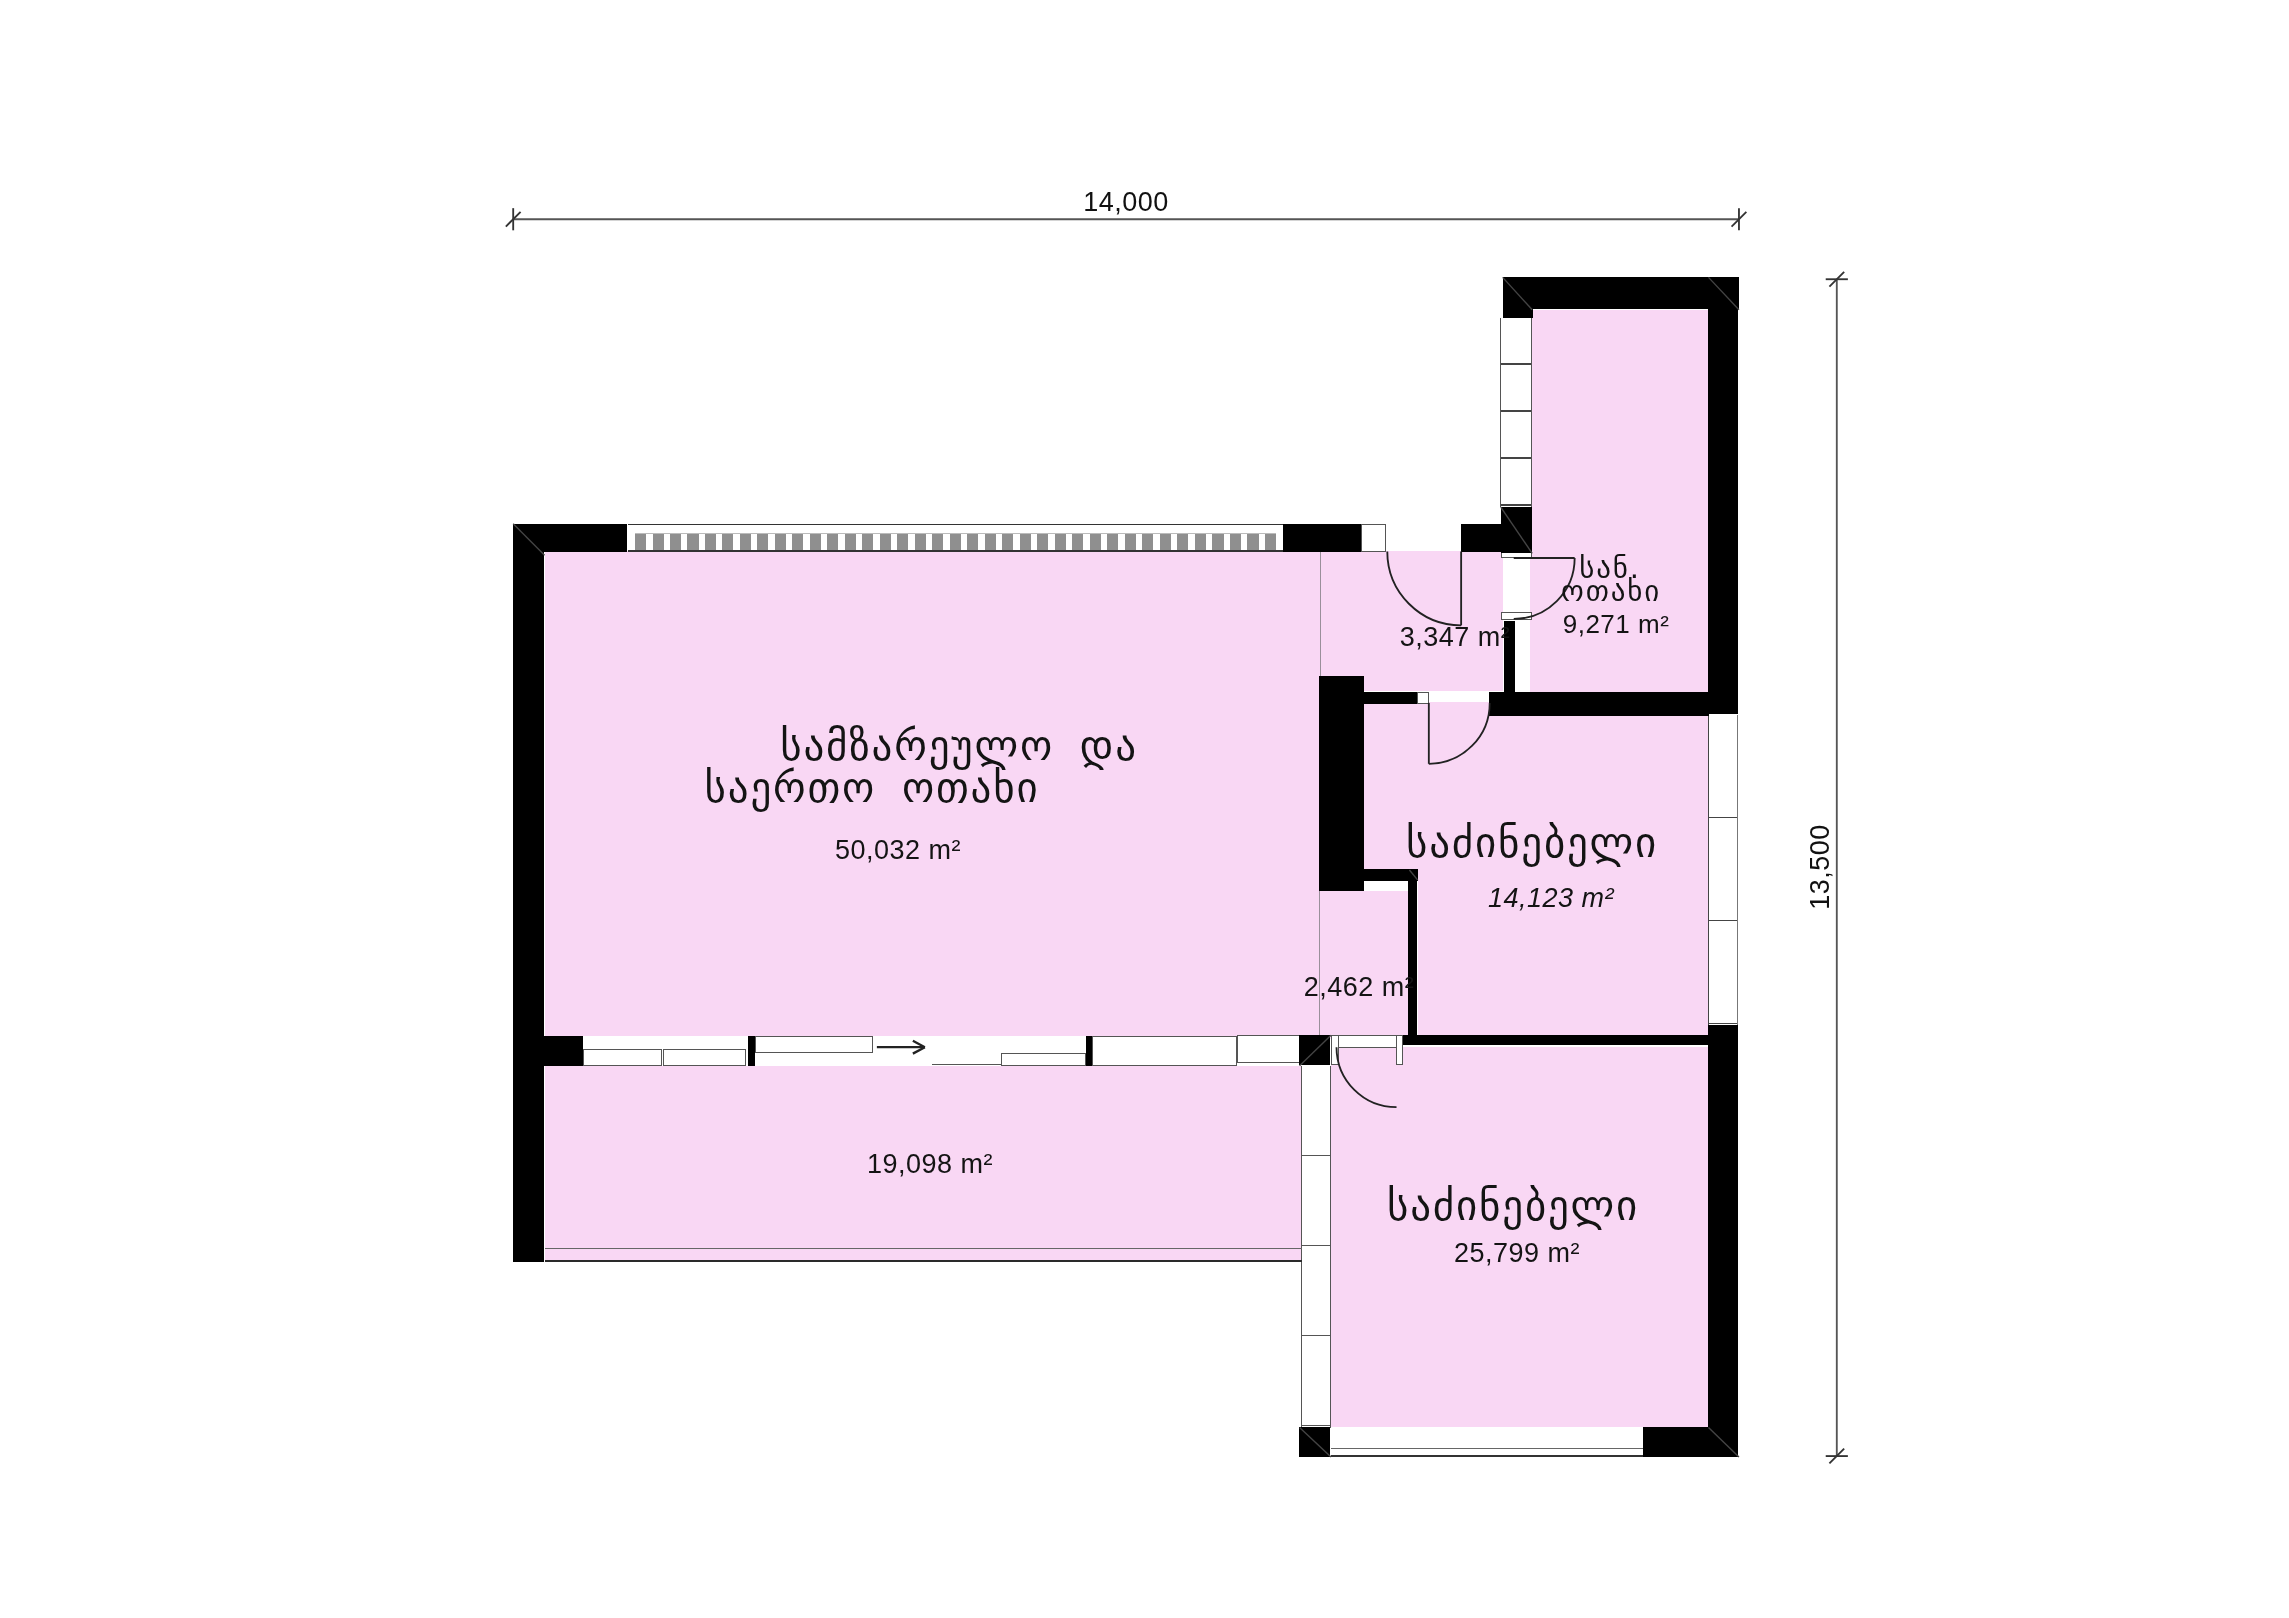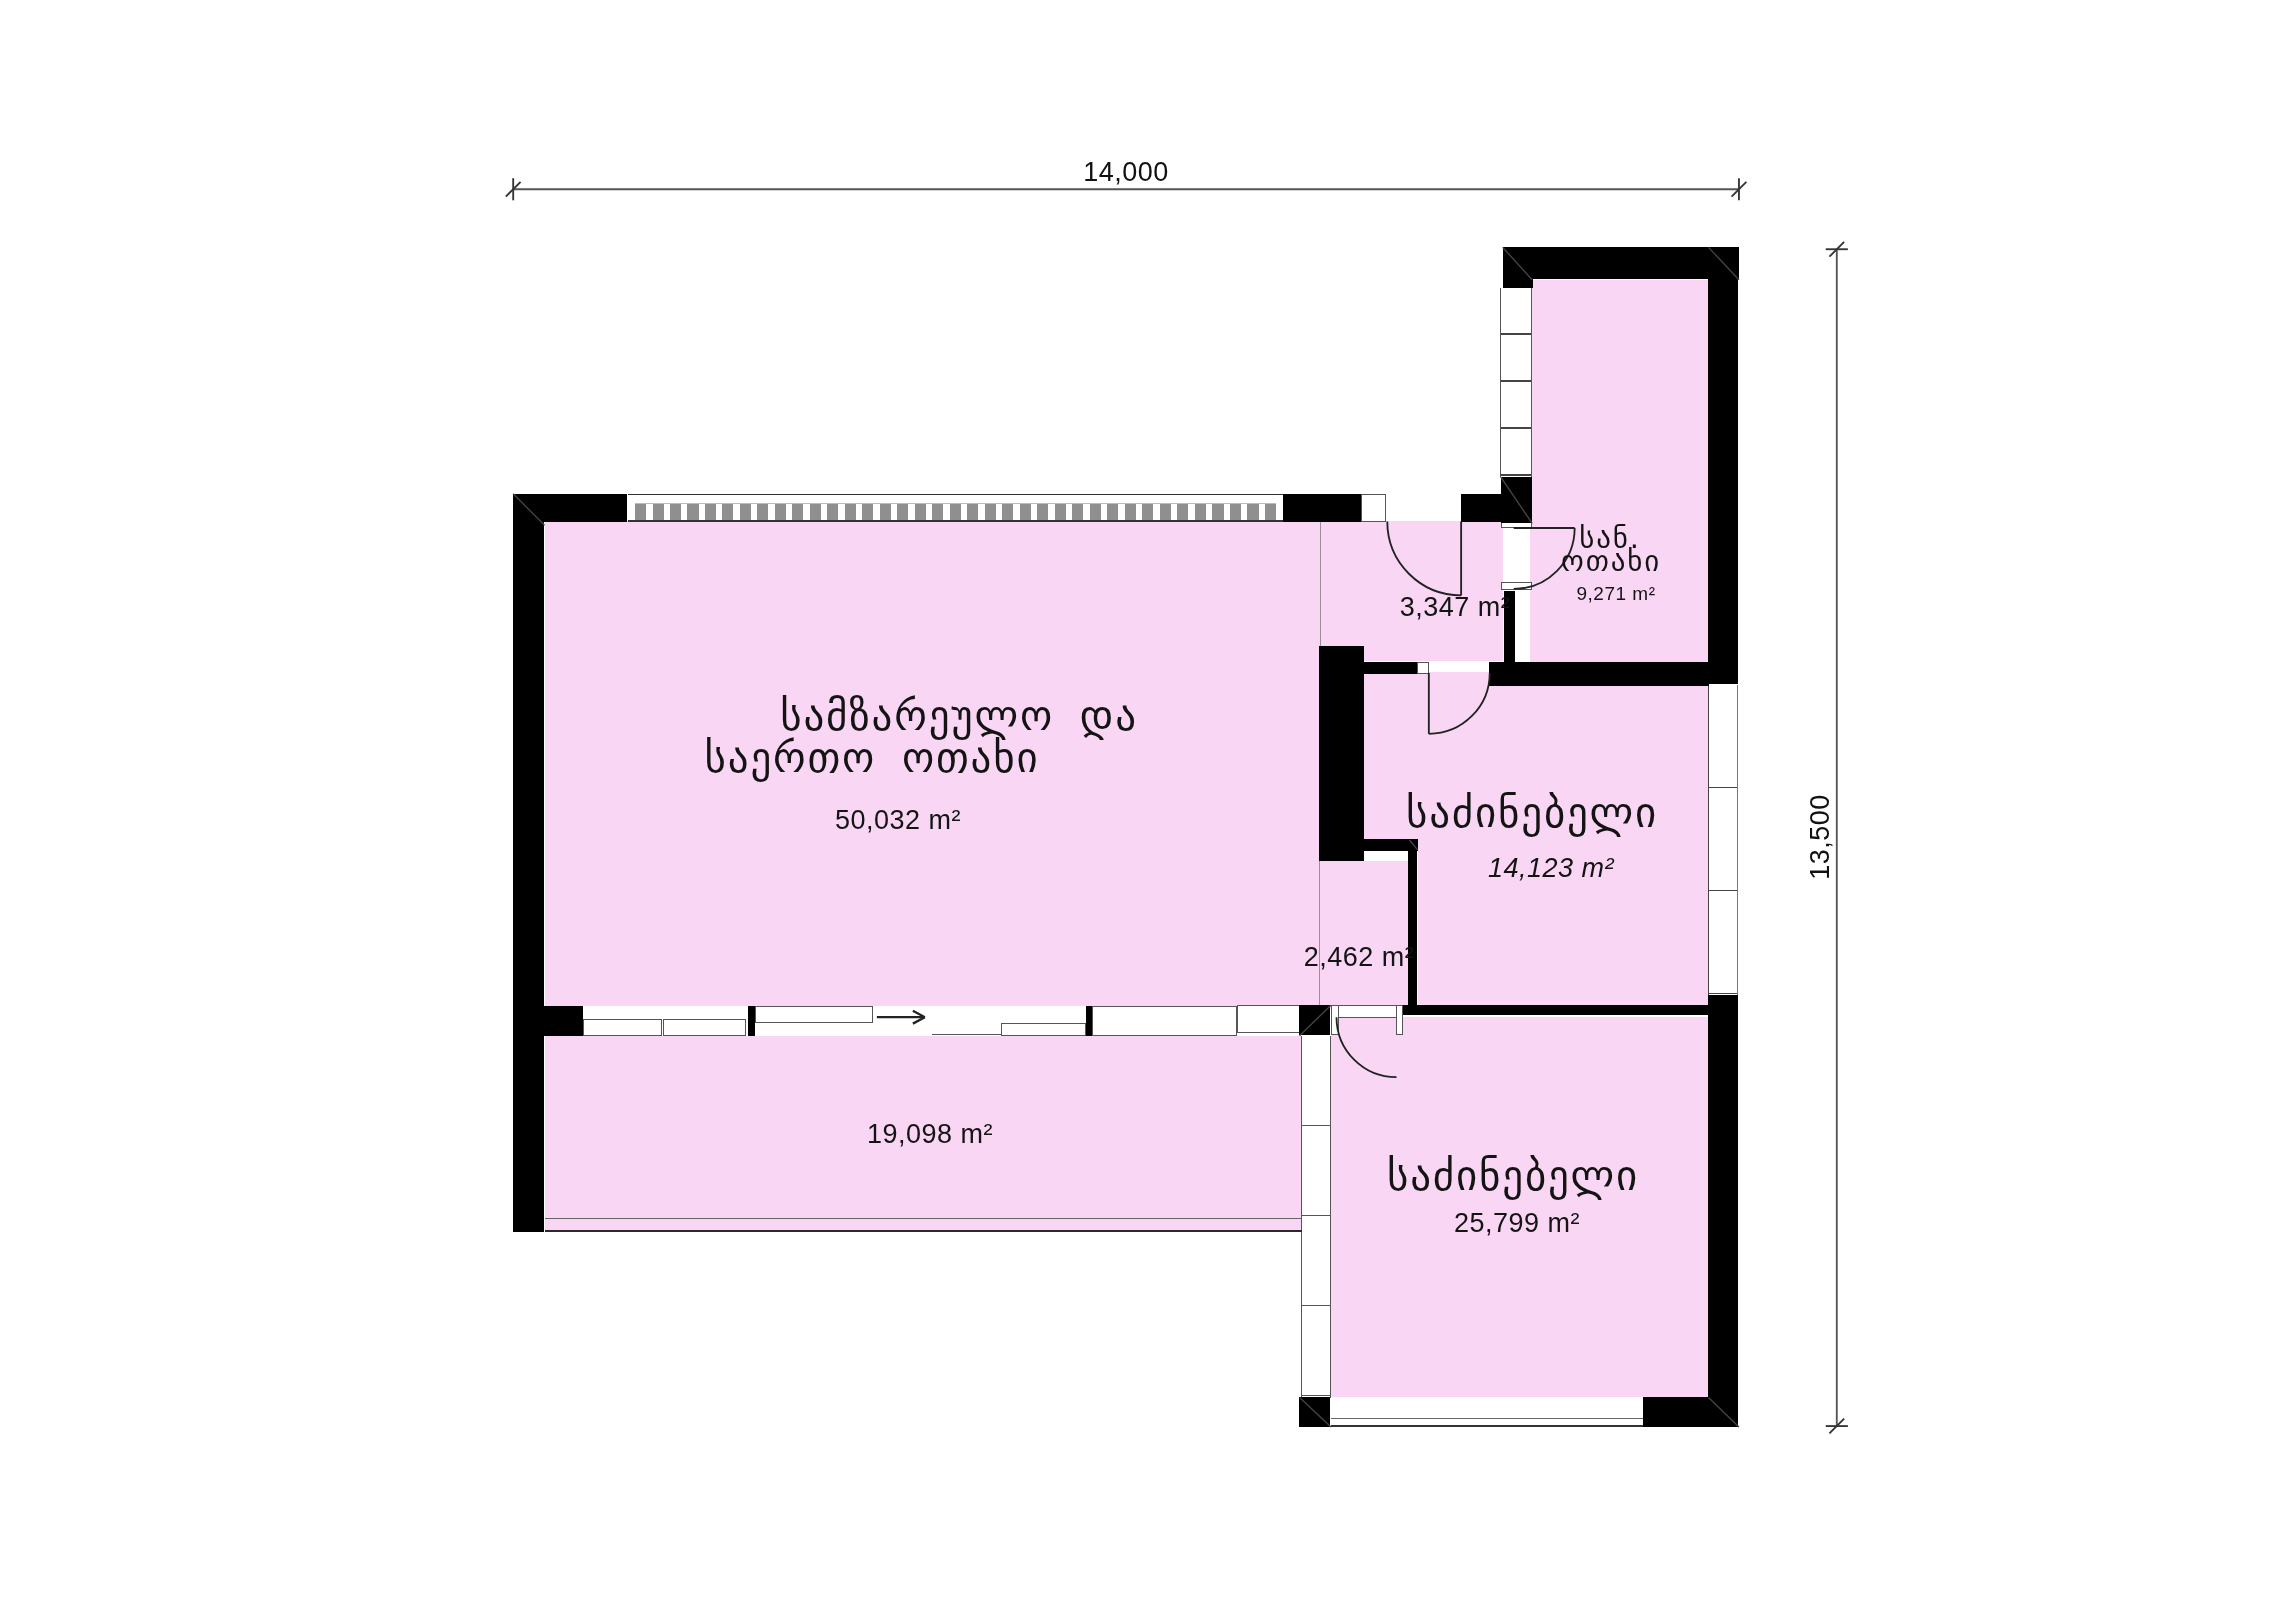--- a/index.html
+++ b/index.html
@@ -6,20 +6,21 @@
     --room-fill:#F9D7F4;
     --wall:#000000;
     --line-dark:#333333;
     --line-mid:#555555;
     --hatch:#8f8f8f;
   }
   html,body{margin:0;padding:0;background:#ffffff;}
   #plan{
     position:relative;width:2290px;height:1496px;background:#ffffff;overflow:hidden;
     font-family:"DejaVu Sans","Liberation Sans",sans-serif;
+    margin-top:30px;
   }
   .room{position:absolute;background:var(--room-fill);}
   .wall{position:absolute;background:var(--wall);}
   .win{position:absolute;background:#ffffff;box-sizing:border-box;}
   .panel{position:absolute;background:#ffffff;border:0.9px solid var(--line-mid);box-sizing:border-box;}
   .thinline{position:absolute;background:#9a8f9a;}
   .lbl{position:absolute;transform:translate(-50%,-50%);white-space:nowrap;color:#141414;text-align:center;}
   .geo{font-family:"DejaVu Sans","Liberation Sans",sans-serif;letter-spacing:1.8px;word-spacing:11px;}
   .num{font-family:"Liberation Sans","DejaVu Sans",sans-serif;letter-spacing:0.5px;}
   .name-lg{font-size:41px;}
@@ -164,21 +165,21 @@
   <div class="lbl z-lbl dim num dim-vert" style="left:1820px;top:837px;">13,500</div>
 
   <div class="lbl z-lbl geo name-lg" style="left:959px;top:716px;">სამზარეულო და</div>
   <div class="lbl z-lbl geo name-lg" style="left:872px;top:758px;">საერთო ოთახი</div>
   <div class="lbl z-lbl num area-md" style="left:898px;top:820px;">50,032 m²</div>
 
   <div class="lbl z-lbl num area-md" style="left:1455px;top:607px;">3,347 m²</div>
 
   <div class="lbl z-lbl geo name-md" style="left:1610px;top:538px;">სან.</div>
   <div class="lbl z-lbl geo name-md" style="left:1611px;top:561px;">ოთახი</div>
-  <div class="lbl z-lbl num" style="left:1616px;top:594px;font-size:19px;">9,271 m²</div>
+  <div class="lbl z-lbl num" style="left:1616px;top:594px;font-size:26px;">9,271 m²</div>
 
   <div class="lbl z-lbl geo name-lg" style="left:1532px;top:813px;">საძინებელი</div>
   <div class="lbl z-lbl num area-md" style="left:1551px;top:868px;font-style:italic;">14,123 m²</div>
 
   <div class="lbl z-lbl num area-md" style="left:1359px;top:957px;">2,462 m²</div>
 
   <div class="lbl z-lbl num area-md" style="left:930px;top:1134px;">19,098 m²</div>
 
   <div class="lbl z-lbl geo name-lg" style="left:1513px;top:1176px;">საძინებელი</div>
   <div class="lbl z-lbl num area-md" style="left:1517px;top:1223px;">25,799 m²</div>

